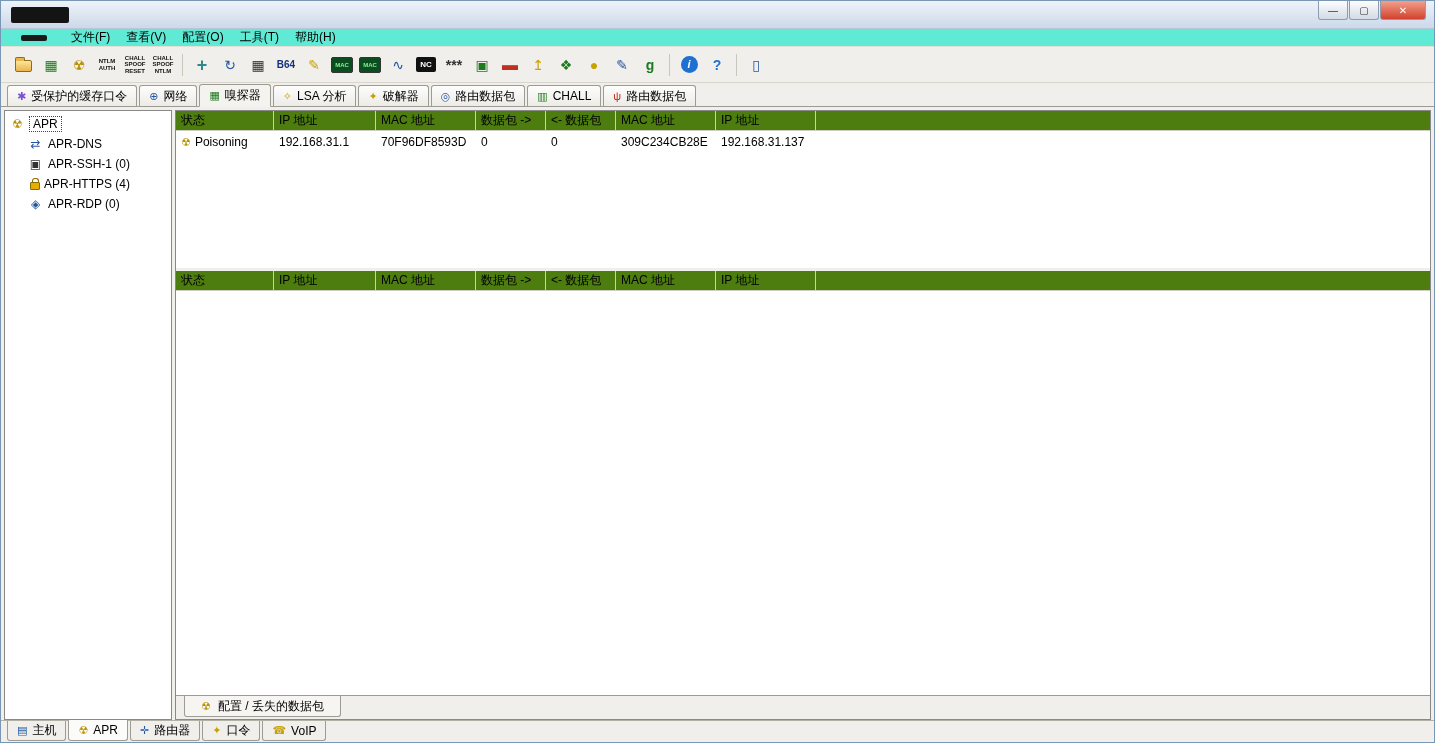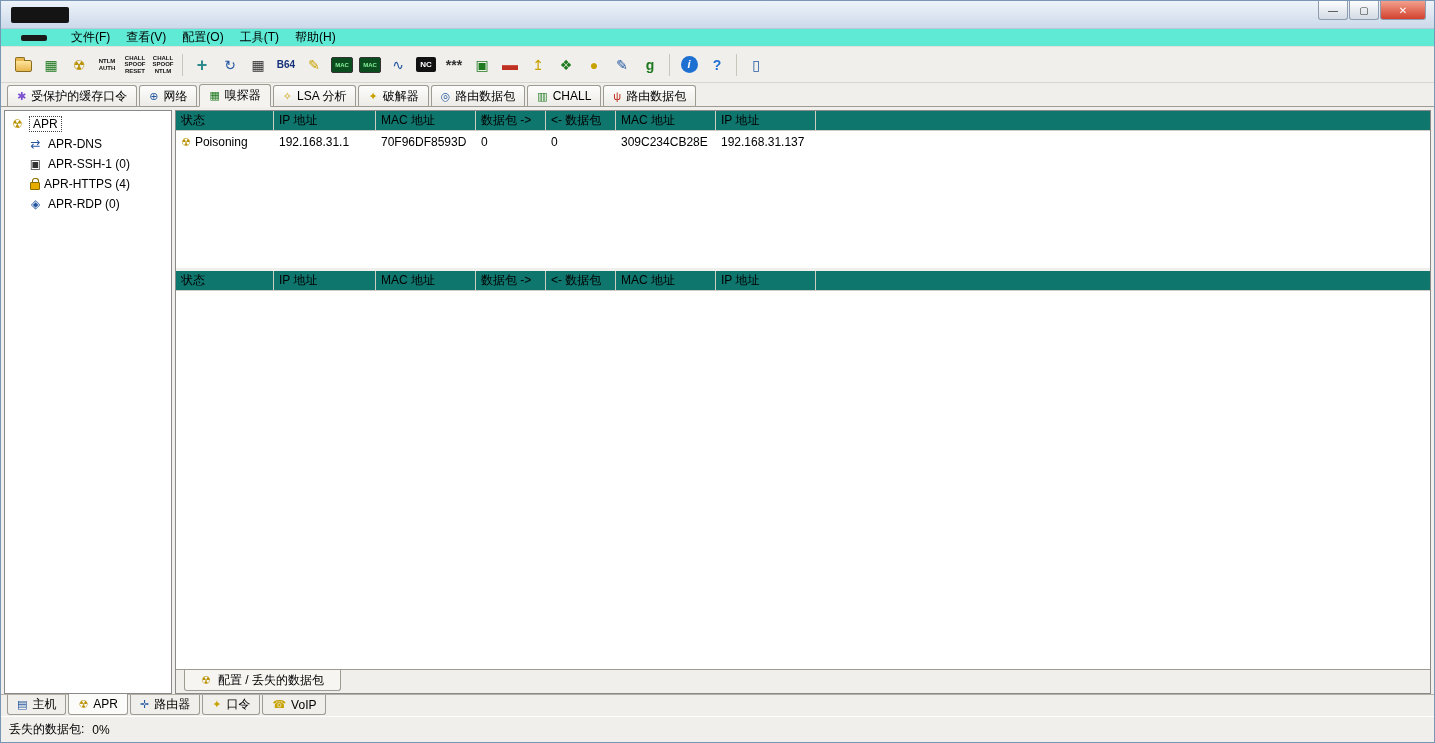--- a/index.html
+++ b/index.html
@@ -48,21 +48,21 @@
   .tree-item.root{padding-left:4px}
   .tree-icon{width:17px;text-align:center;margin-right:4px;font-size:12px;flex:0 0 auto}
   .tree-label.focused{outline:1px dotted #444;padding:0 3px}
   .ic-lock{display:inline-block;width:10px;height:8px;background:#e6ac00;border:1px solid #8a6d00;border-radius:1px;position:relative;margin:4px 4px 0 3px}
   .ic-lock::before{content:"";position:absolute;top:-5px;left:1px;width:5px;height:4px;border:1px solid #8a6d00;border-bottom:none;border-radius:3px 3px 0 0}
 
   .main-panel{flex:1;display:flex;flex-direction:column;background:#fff;border:1px solid #898989;min-width:0}
   .lv{display:flex;flex-direction:column;min-height:0}
   .lv1{height:160px;flex:0 0 auto;border-bottom:3px solid #f0efec}
   .lv2{flex:1}
-  .lv-header{display:flex;height:20px;flex:0 0 auto;background:#0f766e;border-bottom:1px solid #cfccc2}
+  .lv-header{display:flex;height:20px;flex:0 0 auto;background:#4d7c0f;border-bottom:1px solid #cfccc2}
   .hcell{display:flex;align-items:center;padding:0 5px;border-right:1px solid #cfccc2;white-space:nowrap;overflow:hidden;cursor:pointer}
   .c0{width:98px}.c1{width:102px}.c2{width:100px}.c3{width:70px}.c4{width:70px}.c5{width:100px}.c6{width:100px}
   .cfill{flex:1;border-right:none;cursor:default}
   .lv-row{display:flex;height:22px;align-items:center;cursor:pointer}
   .cell{display:flex;align-items:center;gap:4px;padding:0 5px;white-space:nowrap;overflow:hidden}
   .row-icon{font-size:11px;color:#b89000}
 
   
   .ctabs{height:24px;flex:0 0 auto;background:#f0efec;border-top:1px solid #9e9b92;display:flex;align-items:flex-start;padding-left:8px}
   .ctab{height:21px;display:flex;align-items:center;gap:7px;padding:0 16px;background:#f6f5f2;border:1px solid #9e9b92;border-top:none;border-radius:0 0 3px 3px;cursor:pointer;white-space:nowrap}
@@ -268,18 +268,14 @@
     <div class="btab">
       <span class="tico g-gold">✦</span>
       <span>口令</span>
     </div>
     <div class="btab">
       <span class="tico g-gold">☎</span>
       <span>VoIP</span>
     </div>
   </div>
 
-  <div class="statusbar">
-    <span>丢失的数据包:</span>
-    <span>0%</span>
-  </div>
 
 </div>
 
 </body></html>

